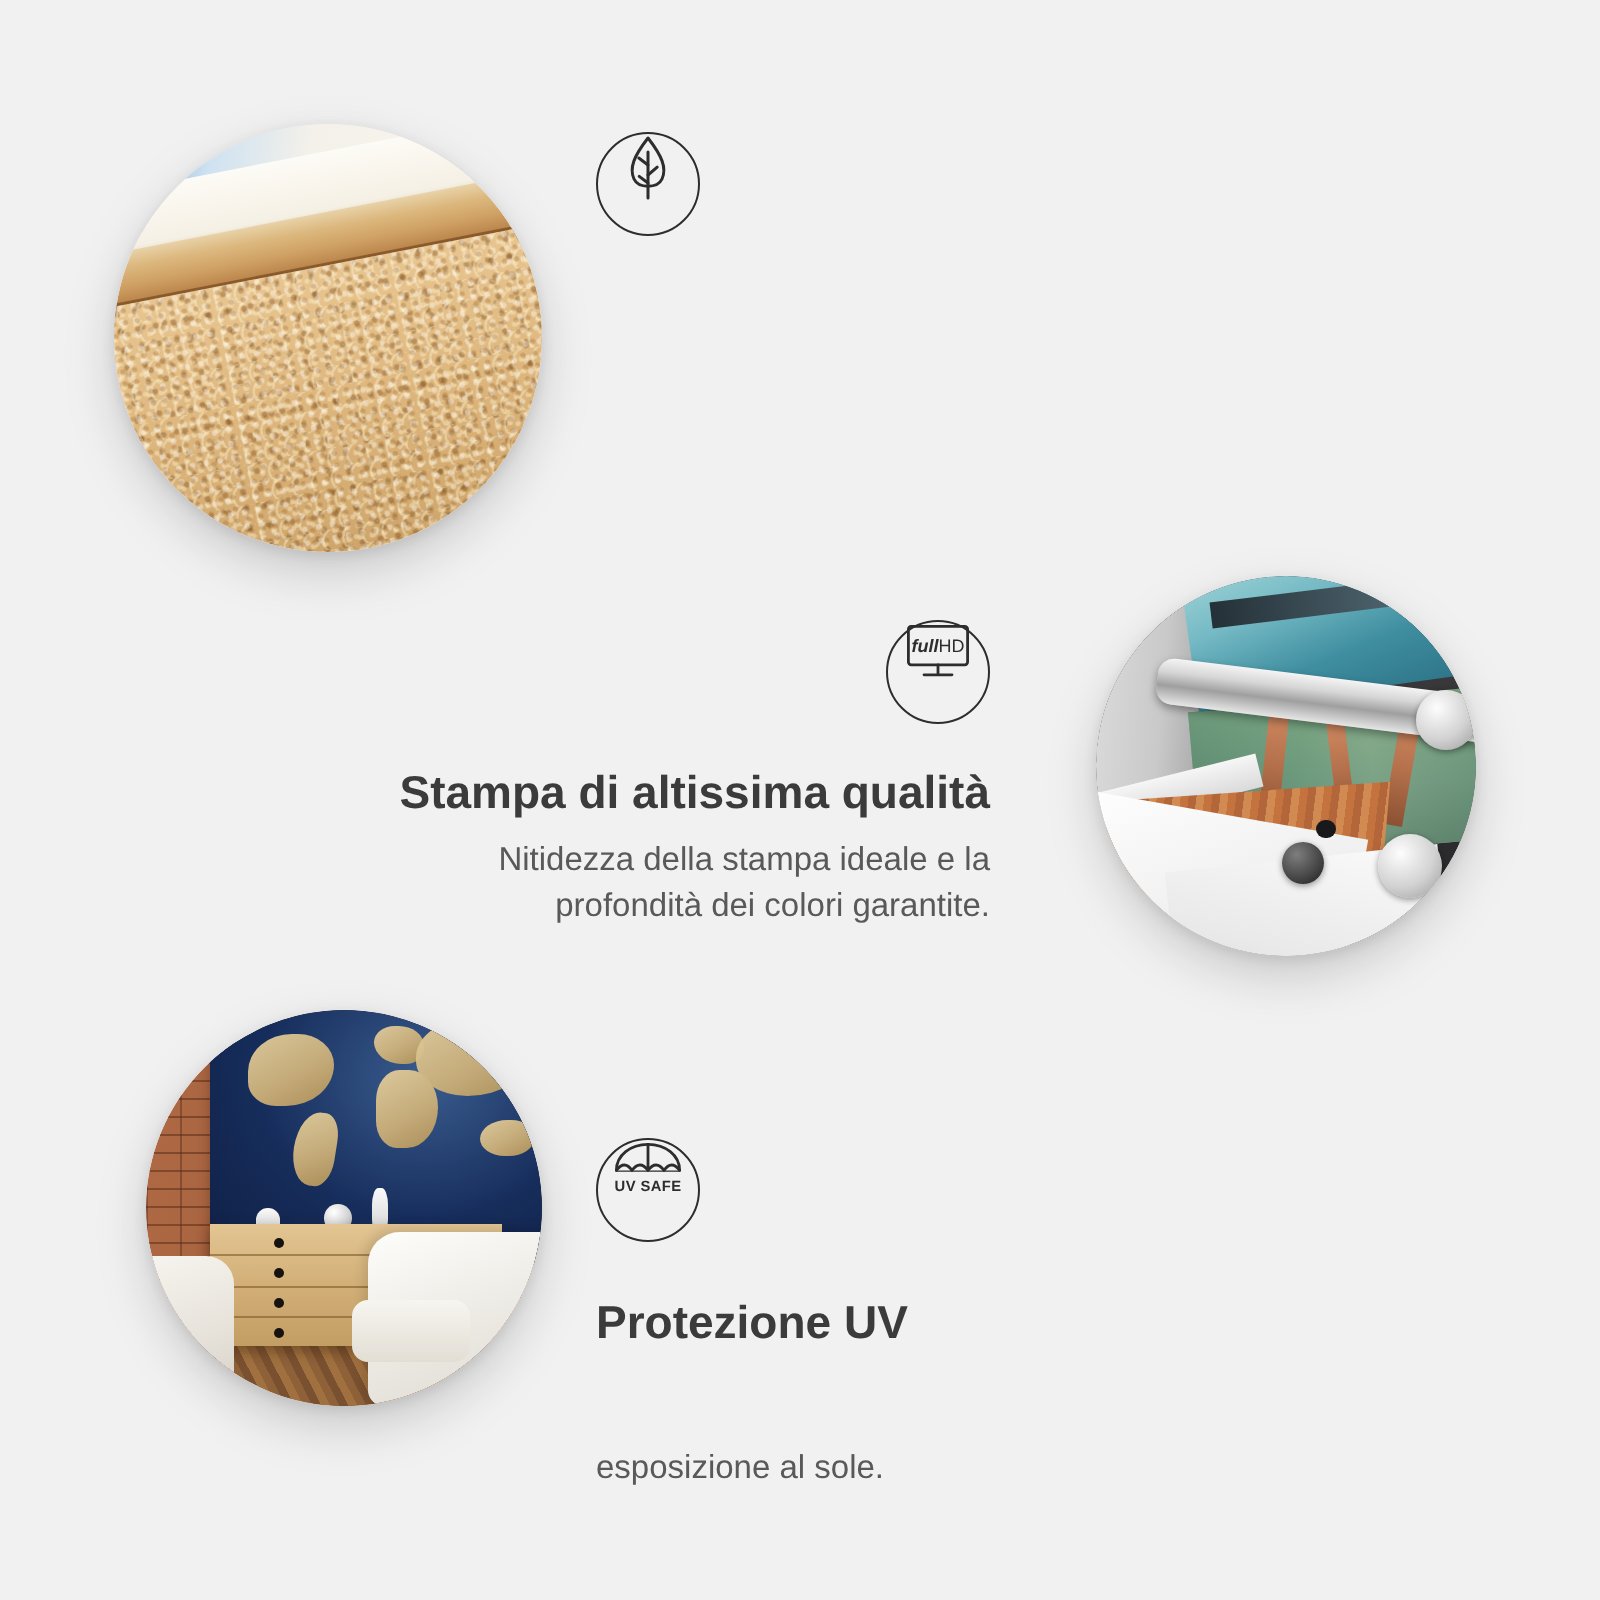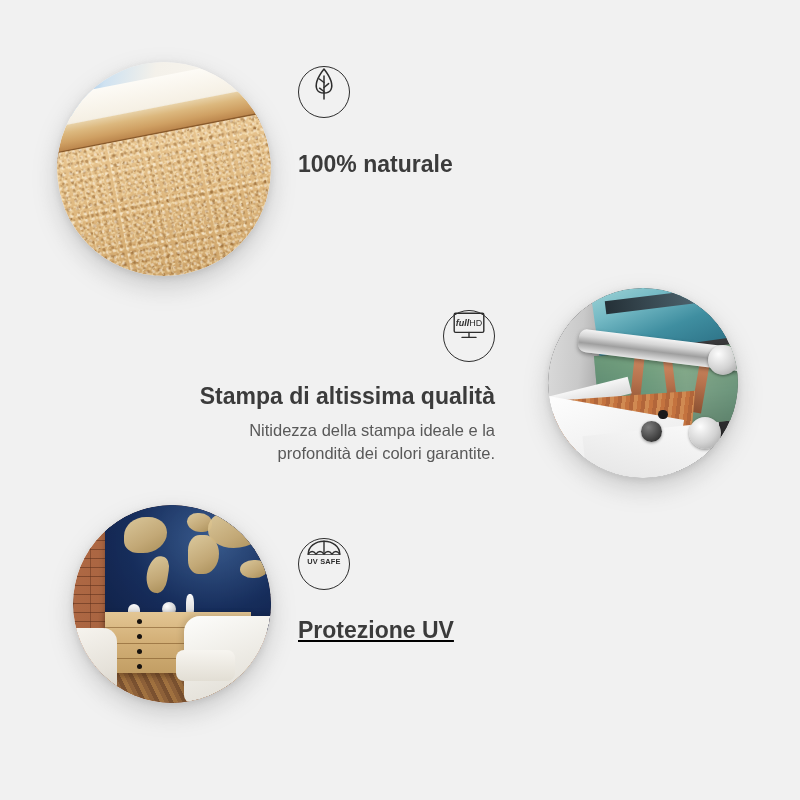--- a/index.html
+++ b/index.html
@@ -257,21 +257,21 @@
   #feature-natural { left: 298px; top: 66px; width: 300px; }
   #feature-natural .icon-wrap { margin-bottom: 32px; }
   #feature-natural .f-title { margin-bottom: 9px; }
 
   
   #feature-print { left: 180px; top: 310px; width: 315px; text-align: right; }
   #feature-print .icon-wrap { display: flex; justify-content: flex-end; margin-bottom: 20px; }
   #feature-print .f-title { margin-bottom: 8px; text-align: right; }
 
   
-  #feature-uv { left: 298px; top: 538px; width: 380px; text-decoration: underline; }
+  #feature-uv { left: 298px; top: 569px; width: 380px; }
   #feature-uv .icon-wrap { margin-bottom: 26px; }
   #feature-uv .f-title { margin-bottom: 24px; }
 
   .icon-svg { display: block; }
 </style>
 </head>
 <body>
 
 <div class="stage">
 
@@ -346,21 +346,20 @@
       <div class="icon-circle">
         <svg class="icon-svg" width="30" height="34" viewBox="0 0 30 34" fill="none" stroke="#2d2d2d" stroke-width="1.5" stroke-linecap="round" stroke-linejoin="round">
           <path d="M15 2 C22 11, 24.5 17, 22 22.5 C19.8 27.3, 10.2 27.3, 8 22.5 C5.5 17, 8 11, 15 2 Z"></path>
           <line x1="15" y1="9" x2="15" y2="32"></line>
           <line x1="15" y1="15.5" x2="10.4" y2="12"></line>
           <line x1="15" y1="20.5" x2="19.6" y2="16.6"></line>
           <line x1="15" y1="24.5" x2="10.6" y2="21.2"></line>
         </svg>
       </div>
     </div>
-    <p class="f-title">100% naturale</p>
   </div>
 
   <div class="feature" id="feature-print">
     <div class="icon-wrap">
       <div class="icon-circle">
         <svg class="icon-svg" width="34" height="30" viewBox="0 0 34 30" fill="none" stroke="#2d2d2d" stroke-width="1.4" stroke-linecap="round" stroke-linejoin="round">
           <rect x="2.2" y="2.2" width="29.6" height="19.2" rx="1.4"></rect>
           <line x1="17" y1="21.4" x2="17" y2="26"></line>
           <line x1="10" y1="26.4" x2="24" y2="26.4"></line>
           <text x="17" y="15.1" text-anchor="middle" font-family="'Liberation Sans', sans-serif" font-size="9" font-style="italic" font-weight="bold" fill="#2d2d2d" stroke="none">full<tspan font-style="normal" font-weight="normal">HD</tspan></text>
@@ -381,16 +380,17 @@
           <path d="M3.2 15.2 C3.2 7.6, 10.3 2.2, 19 2.2 C27.7 2.2, 34.8 7.6, 34.8 15.2 Z"></path>
           <path d="M3.2 15.2 C5.8 11.6, 8.6 11.6, 11 15.2 C13.5 11.6, 16.4 11.6, 19 15.2 C21.6 11.6, 24.5 11.6, 27 15.2 C29.4 11.6, 32.2 11.6, 34.8 15.2" fill="#f1f1f1"></path>
           <line x1="19" y1="2.2" x2="19" y2="13.5"></line>
           <text x="19" y="25.4" text-anchor="middle" font-family="'Liberation Sans', sans-serif" font-size="7.4" font-weight="bold" fill="#2d2d2d" stroke="none" letter-spacing="0.2">UV SAFE</text>
         </svg>
       </div>
     </div>
     <p class="f-title">Protezione UV</p>
     <p class="f-desc">
       <br>
+      <span>esposizione al sole.</span>
     </p>
   </div>
 
 </div>
 
 </body></html>

